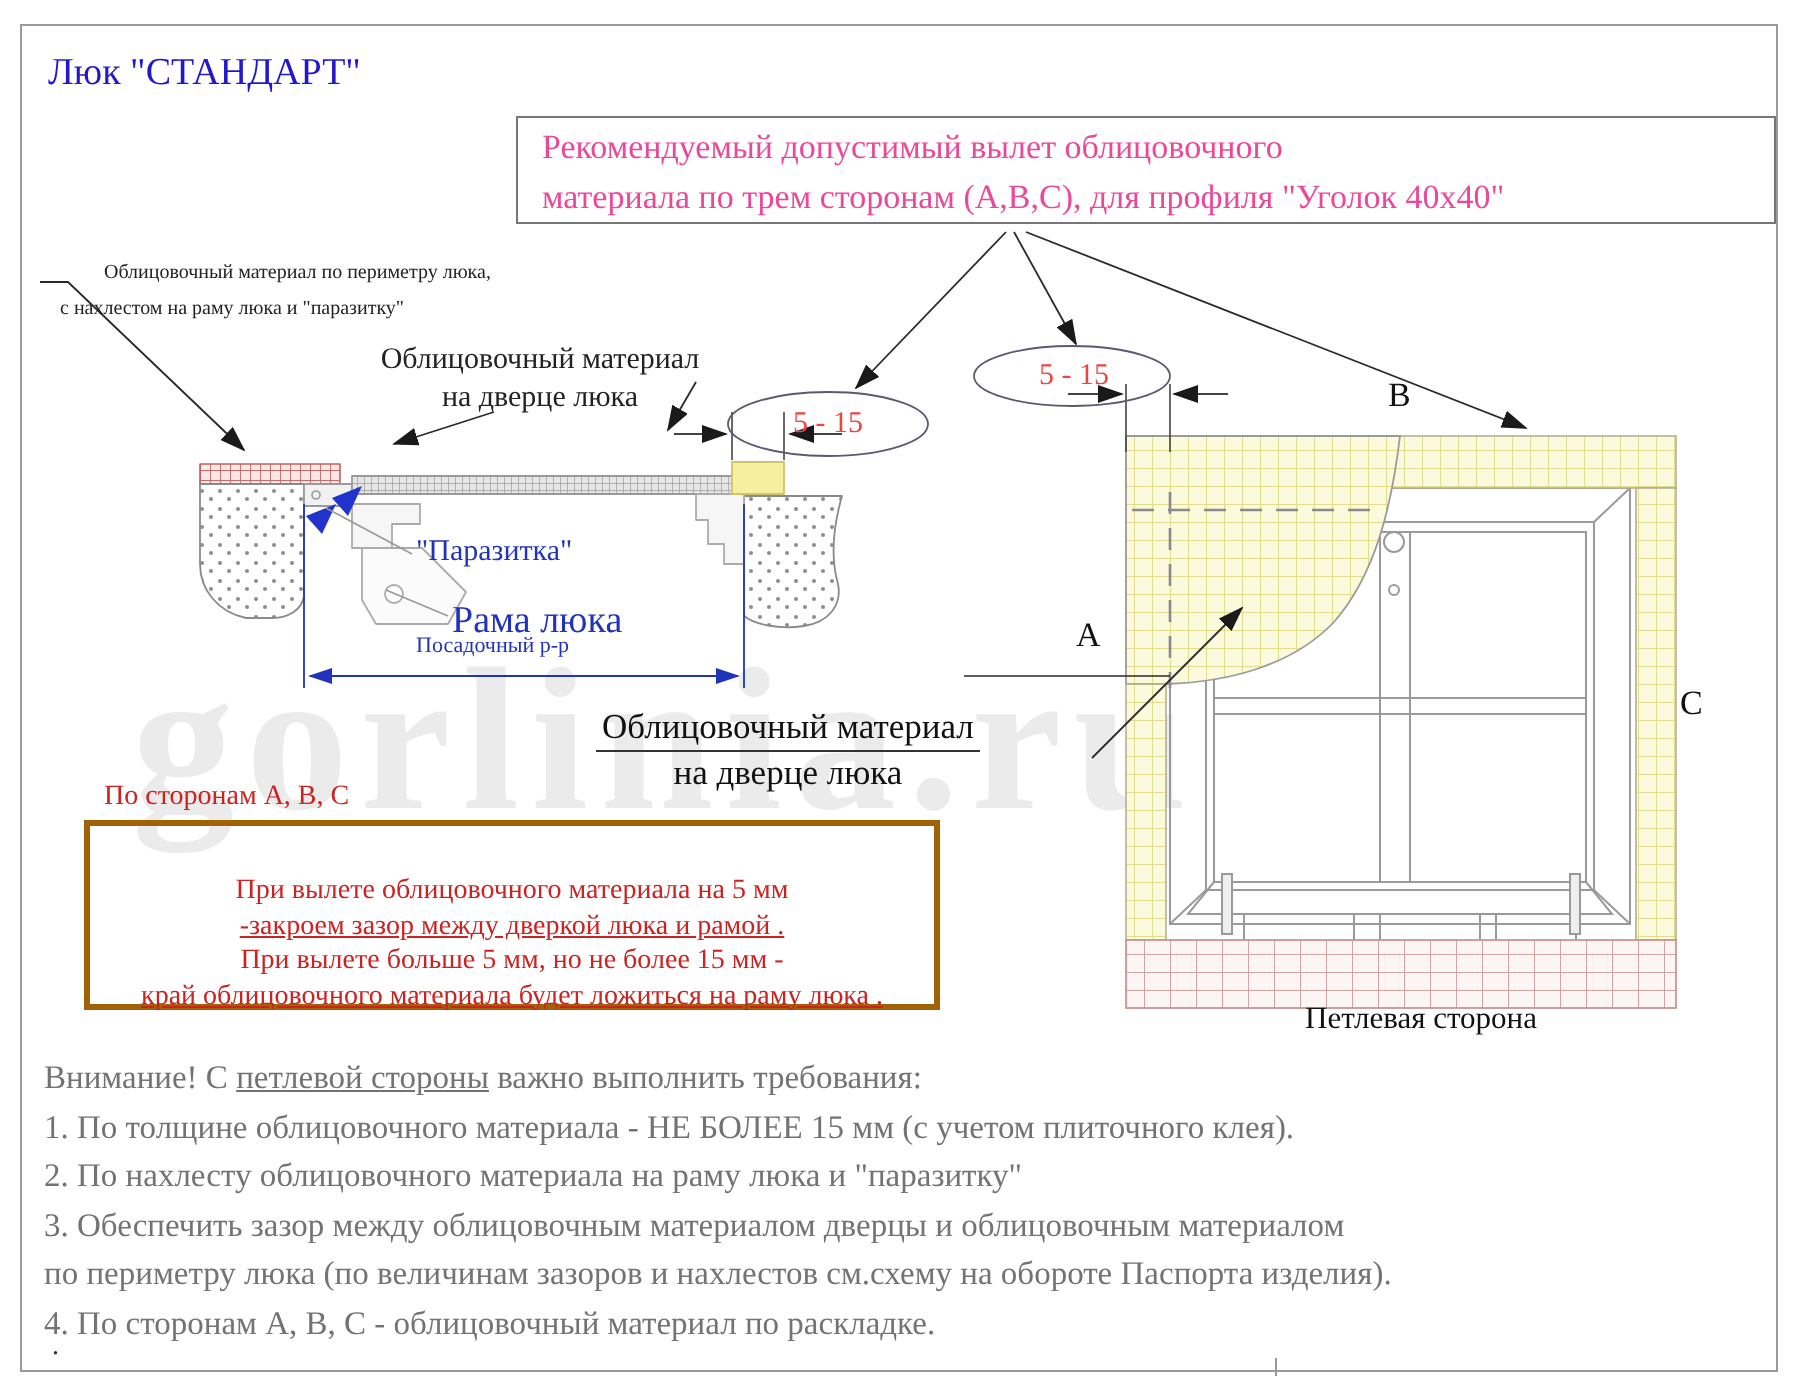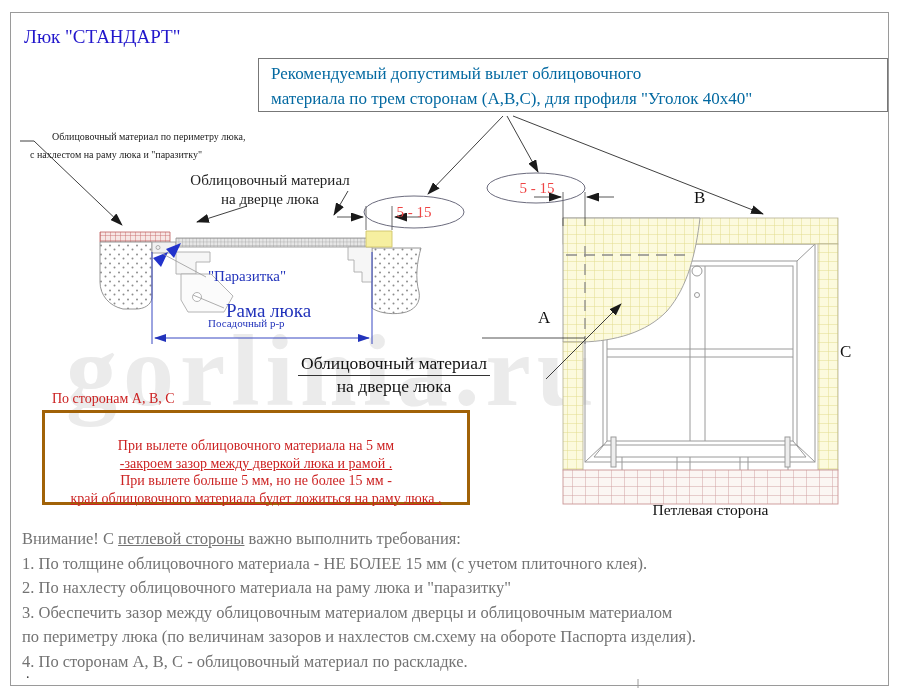--- a/index.html
+++ b/index.html
@@ -5,21 +5,21 @@
   html,body{margin:0;padding:0;background:#fff;}
   .page{position:relative;width:900px;height:700px;background:#ffffff;overflow:hidden;
         font-family:"Liberation Serif","DejaVu Serif",serif;color:#111;}
   .page-border{position:absolute;left:10px;top:12px;width:877px;height:672px;border:1px solid #9a9a9a;z-index:0;}
   .watermark{position:absolute;left:66px;top:312px;font-size:102px;font-weight:bold;letter-spacing:6px;
              color:#ebebeb;z-index:0;white-space:nowrap;user-select:none;}
   svg.draw{position:absolute;left:0;top:0;z-index:1;}
   .txt{position:absolute;z-index:2;}
   .title{left:24px;top:26px;font-size:19px;color:#2217cc;}
   .recbox{left:258px;top:58px;width:616px;height:50px;border:1px solid #777;background:#fff;
-          font-size:17px;line-height:25px;padding:2px 0 0 12px;color:#0369a1;}
+          font-size:17px;line-height:25px;padding:2px 0 0 12px;color:#ec4899;}
   .lbl-perim{left:30px;top:128px;font-size:10px;line-height:18px;color:#222;}
   .lbl-perim .l1{display:block;padding-left:22px;}
   .lbl-door{left:186px;top:171px;width:168px;text-align:center;font-size:15px;line-height:19px;color:#222;}
   .blue{color:#2233bb;}
   .lbl-parasitka{left:208px;top:268px;font-size:15px;}
   .lbl-rama{left:226px;top:300px;font-size:19px;}
   .lbl-posad{left:208px;top:317px;font-size:11px;}
   .dim{width:100px;text-align:center;font-size:15px;color:#ef4444;}
   .dim1{left:364px;top:204px;}
   .dim2{left:487px;top:180px;}

